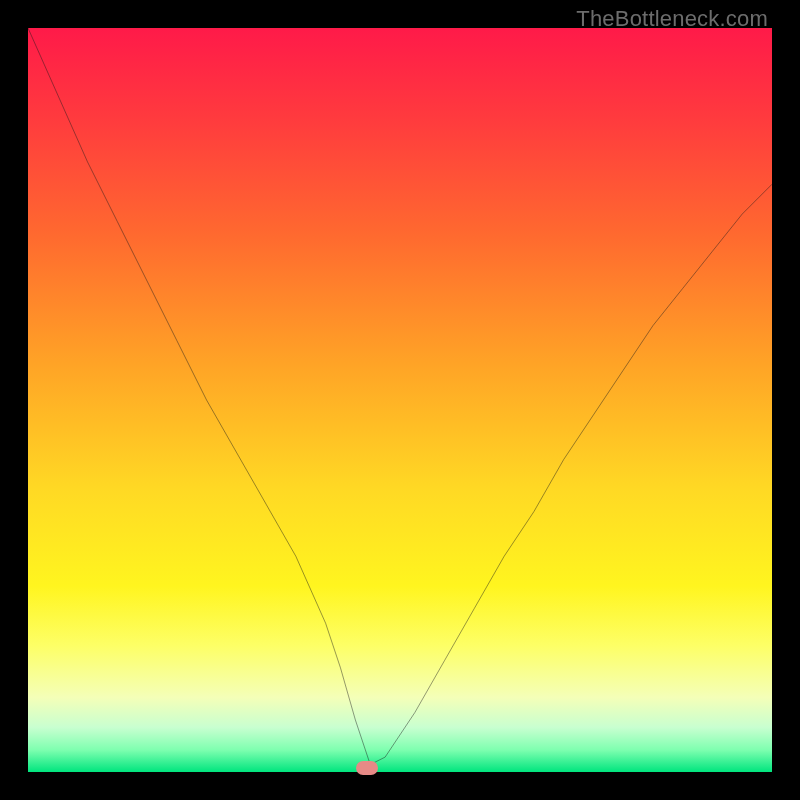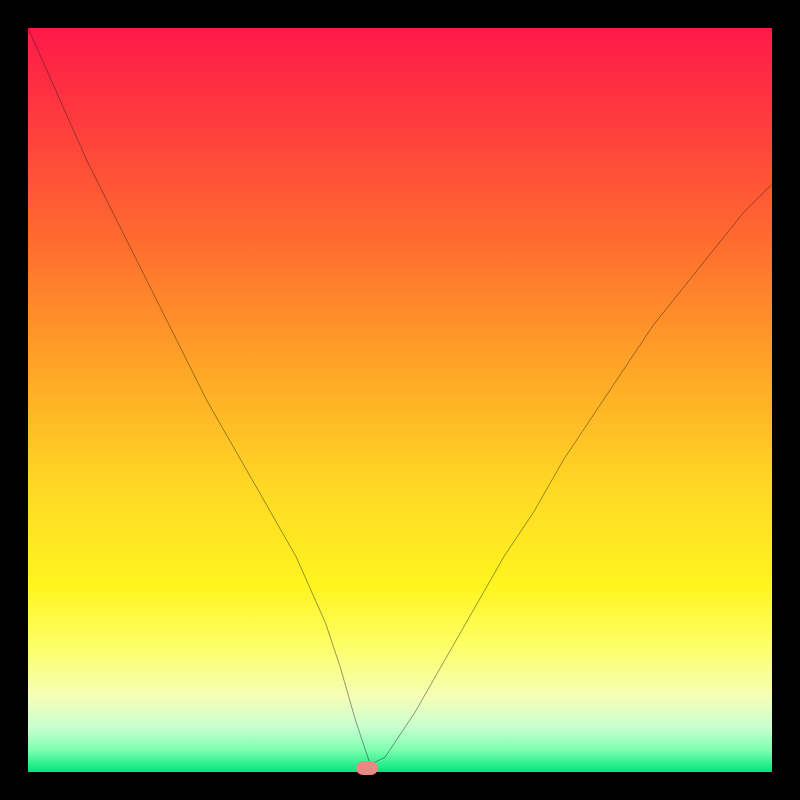--- a/index.html
+++ b/index.html
@@ -59,19 +59,20 @@
     left: 0;
     top: 0;
     width: 744px;
     height: 744px;
   }
 </style>
 </head>
 <body>
 
 <div class="frame">
+  <div class="watermark">TheBottleneck.com</div>
   <div class="plot">
     <svg class="curve" viewBox="0 0 100 100" preserveAspectRatio="none">
       <path id="curve-path" fill="none" stroke="#1a1a1a" stroke-width="0.45" vector-effect="non-scaling-stroke" d="M0.00 0.00 L4.00 9.00 L8.00 18.00 L12.00 26.00 L16.00 34.00 L20.00 42.00 L24.00 50.00 L28.00 57.00 L32.00 64.00 L36.00 71.00 L40.00 80.00 L42.00 86.00 L44.00 93.00 L46.00 99.00 L48.00 98.00 L52.00 92.00 L56.00 85.00 L60.00 78.00 L64.00 71.00 L68.00 65.00 L72.00 58.00 L76.00 52.00 L80.00 46.00 L84.00 40.00 L88.00 35.00 L92.00 30.00 L96.00 25.00 L100.00 21.00"></path>
     </svg>
     <div id="marker" class="marker" style="left: 338.52px; top: 740.28px; background: rgb(230, 138, 134);"></div>
   </div>
 </div>
 
 </body></html>

